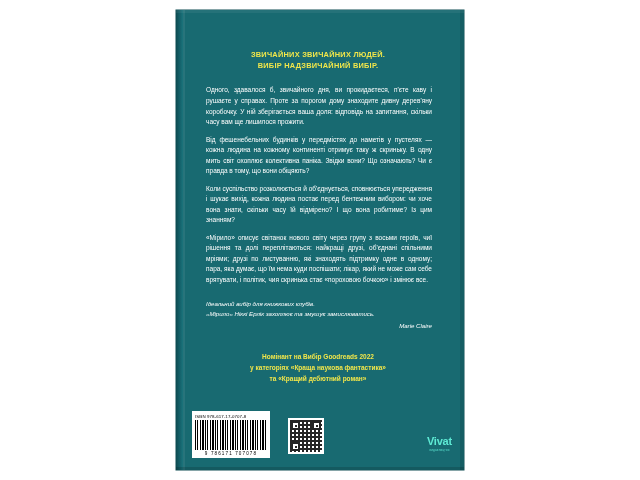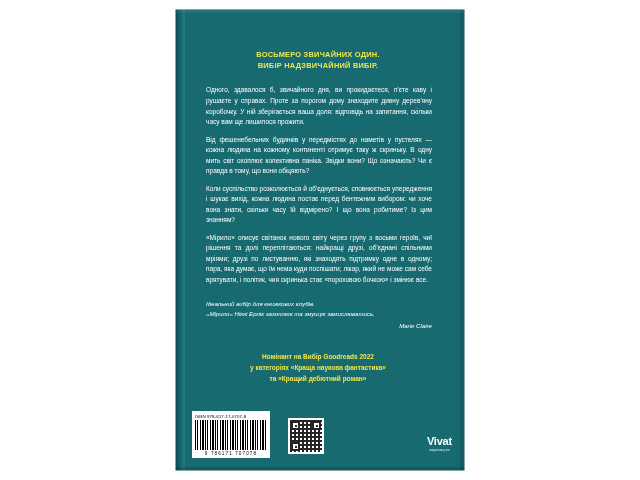--- a/index.html
+++ b/index.html
@@ -209,21 +209,21 @@
     left: 1.5px; top: 1.5px;
     width: 2px; height: 2px;
     background: #000;
   }
 
   .publisher {
     position: absolute;
     right: 2px;
     bottom: 6px;
     text-align: center;
-    color: #ffffff;
+    color: #5eead4;
   }
   .publisher .pub-name {
     font-size: 11px;
     font-weight: bold;
     letter-spacing: -0.2px;
     line-height: 1;
   }
   .publisher .pub-sub {
     font-size: 3px;
     letter-spacing: 0.2px;
@@ -238,21 +238,21 @@
   <div class="book-back">
     <div class="spine"></div>
     <div class="spine-edge"></div>
     <div class="right-edge"></div>
     <div class="top-edge"></div>
     <div class="bottom-edge"></div>
 
     <div class="content">
 
       <div class="headline">
-        <div>ВОСЬМЕРО ЗВИЧАЙНИХ ОДИН.</div>
+        <div>ЗВИЧАЙНИХ ЗВИЧАЙНИХ ЛЮДЕЙ.</div>
         <div>ВИБІР НАДЗВИЧАЙНИЙ ВИБІР.</div>
       </div>
 
       <div class="blurb">
         <p>Одного, здавалося б, звичайного дня, ви прокидає­теся, п'єте каву і рушаєте у справах. Проте за порогом дому знаходите дивну дерев'яну коробочку. У ній збе­рігається ваша доля: відповідь на запитання, скільки часу вам ще лишилося прожити.</p>
         <p>Від фешенебельних будинків у передмістях до наме­тів у пустелях — кожна людина на кожному континенті отримує таку ж скриньку. В одну мить світ охоплює колективна паніка. Звідки вони? Що означають? Чи є правда в тому, що вони обіцяють?</p>
         <p>Коли суспільство розколюється й об'єднується, спов­нюється упередження і шукає вихід, кожна людина постає перед бентежним вибором: чи хоче вона знати, скільки часу їй відмірено? І що вона робитиме? Із цим знанням?</p>
         <p>«Мірило» описує світанок нового світу через групу з восьми героїв, чиї рішення та долі переплітаються: найкращі друзі, об'єднані спільними мріями; друзі по листуванню, які знаходять підтримку одне в одному; пара, яка думає, що їм нема куди поспішати; лікар, який не може сам себе врятувати, і політик, чия скринька стає «пороховою бочкою» і змінює все.</p>
       </div>
 

